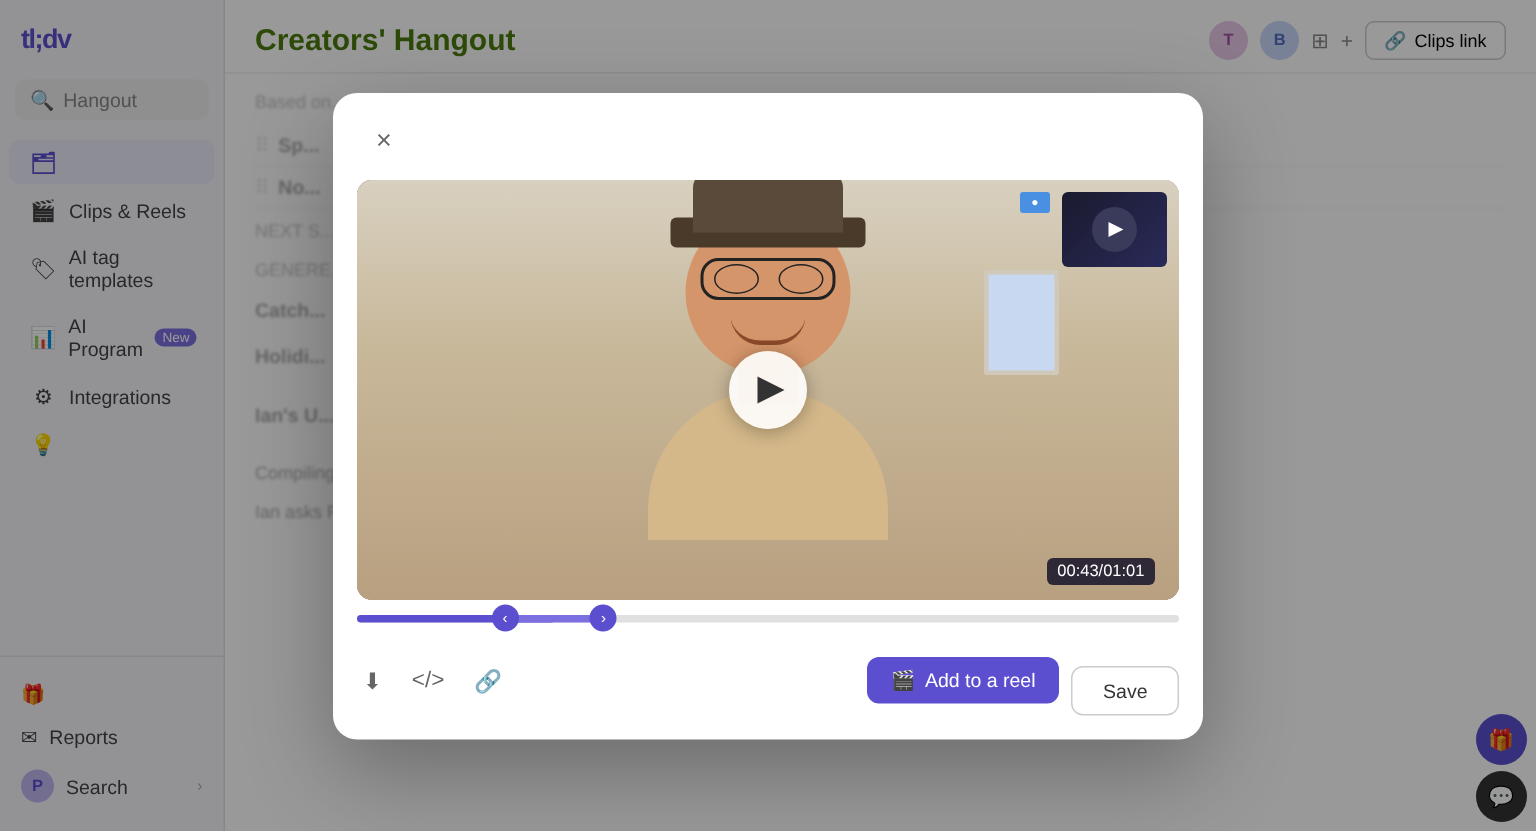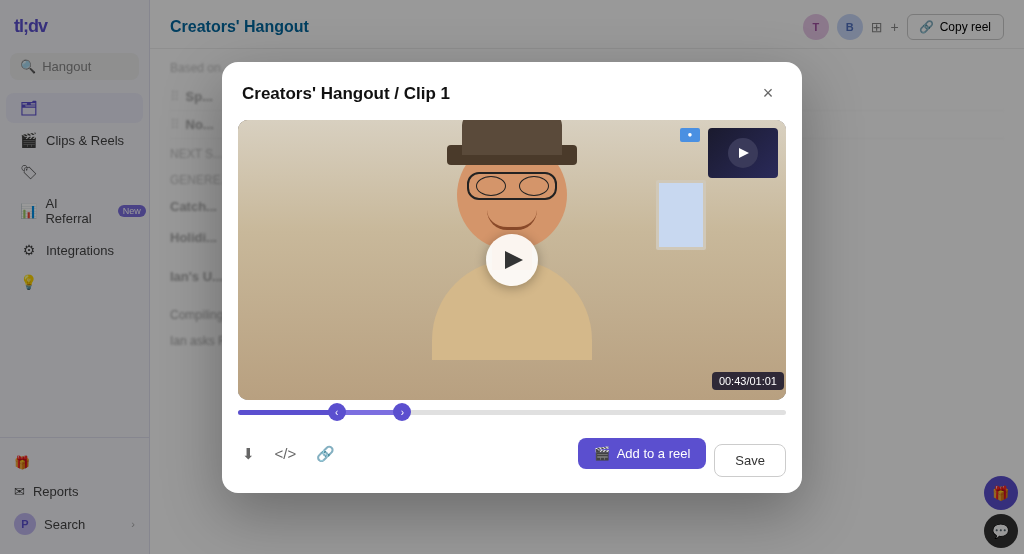--- a/index.html
+++ b/index.html
@@ -57,21 +57,21 @@
       color: #5b4fcf;
       font-weight: 600;
     }
     .sidebar-item .icon { font-size: 14px; width: 18px; text-align: center; }
     .sidebar-badge {
       background: #7c6fe0;
       color: white;
       font-size: 9px;
       padding: 1px 5px;
       border-radius: 10px;
-      margin-left: 18px;
+      margin-left: 0;
     }
     .sidebar-bottom {
       margin-top: auto;
       border-top: 1px solid #e0e0ee;
       padding-top: 10px;
     }
     .sidebar-bottom-item {
       display: flex;
       align-items: center;
       gap: 8px;
@@ -90,23 +90,23 @@
       overflow: hidden;
     }
     .main-header {
       padding: 14px 20px 8px;
       display: flex;
       align-items: center;
       justify-content: space-between;
       border-bottom: 1px solid #eee;
     }
     .main-title {
-      font-size: 16px;
+      font-size: 20px;
       font-weight: 700;
-      color: #0369a1;
+      color: #4d7c0f;
     }
     .main-header-actions {
       display: flex;
       align-items: center;
       gap: 8px;
     }
     .btn-copy {
       background: #fff;
       border: 1px solid #ccc;
       border-radius: 6px;
@@ -208,21 +208,21 @@
     .play-icon {
       width: 0; height: 0;
       border-style: solid;
       border-width: 9px 0 9px 18px;
       border-color: transparent transparent transparent #333;
       margin-left: 4px;
     }
     .video-timestamp {
       position: absolute;
       bottom: 10px;
-      right: 2px;
+      right: 16px;
       background: rgba(0,0,30,0.75);
       color: #fff;
       font-size: 11px;
       padding: 3px 7px;
       border-radius: 4px;
     }
     
     .video-thumb {
       position: absolute;
       top: 8px;
@@ -406,24 +406,25 @@
 
   <div class="sidebar-item active">
     <span class="icon">🗂</span>
   </div>
   <div class="sidebar-item">
     <span class="icon">🎬</span>
     <span>Clips &amp; Reels</span>
   </div>
   <div class="sidebar-item">
     <span class="icon">🏷</span>
+    <span>AI tag templates</span>
   </div>
   <div class="sidebar-item">
     <span class="icon">📊</span>
-    <span>AI Referral</span>
+    <span>AI Program</span>
     <span class="sidebar-badge">New</span>
   </div>
   <div class="sidebar-item">
     <span class="icon">⚙</span>
     <span>Integrations</span>
   </div>
   <div class="sidebar-item">
     <span class="icon">💡</span>
   </div>
 
@@ -446,21 +447,21 @@
 <div class="main">
   <div class="main-header">
     <div class="main-title">Creators' Hangout</div>
     <div class="main-header-actions">
       <span style="width:26px;height:26px;background:#e8c8e8;border-radius:50%;display:inline-flex;align-items:center;justify-content:center;font-size:11px;color:#a050a0;font-weight:700;">T</span>
       <span style="width:26px;height:26px;background:#c8d8f8;border-radius:50%;display:inline-flex;align-items:center;justify-content:center;font-size:11px;color:#5070c0;font-weight:700;">B</span>
       <span style="color:#888;font-size:14px;">⊞</span>
       <span style="color:#888;font-size:14px;">+</span>
       <button class="btn-copy">
         <span>🔗</span>
-        <span>Copy reel</span>
+        <span>Clips link</span>
       </button>
     </div>
   </div>
   <div class="main-body">
     <div class="main-body-inner">
       <div style="margin-bottom:8px;color:#888;font-size:12px;">Based on...</div>
       <div style="display:flex;align-items:center;gap:6px;padding:6px 0;border-bottom:1px solid #f0f0f0;">
         <span style="color:#bbb;">⠿</span>
         <span style="font-weight:600;">Sp...</span>
       </div>
@@ -475,21 +476,20 @@
       <div style="padding:16px 0;font-weight:600;">Ian's U...</div>
       <div style="padding:8px 0;font-size:12px;color:#555;">Compiling meeting data for Products</div>
       <div style="padding:4px 0;font-size:12px;color:#555;">Ian asks Raphael to explain the differences between Anthropic and Copilot.</div>
     </div>
   </div>
 </div>
 
 <div class="modal-overlay">
   <div class="modal">
     <div class="modal-header">
-      <div class="modal-title">Creators' Hangout / Clip 1</div>
       <button class="modal-close">×</button>
     </div>
 
     <div class="video-container">
       <div class="video-bg">
 
         <div style="position:absolute;top:0;left:0;right:0;bottom:0;background:linear-gradient(180deg,#d8d0c0 0%,#c8b89a 40%,#b8a080 100%);"></div>
 
         <div style="position:absolute;top:10px;left:50%;transform:translateX(-50%);width:30px;height:30px;background:#f8f0d0;border-radius:50%;box-shadow:0 0 20px #f8f0d0;"></div>
 

